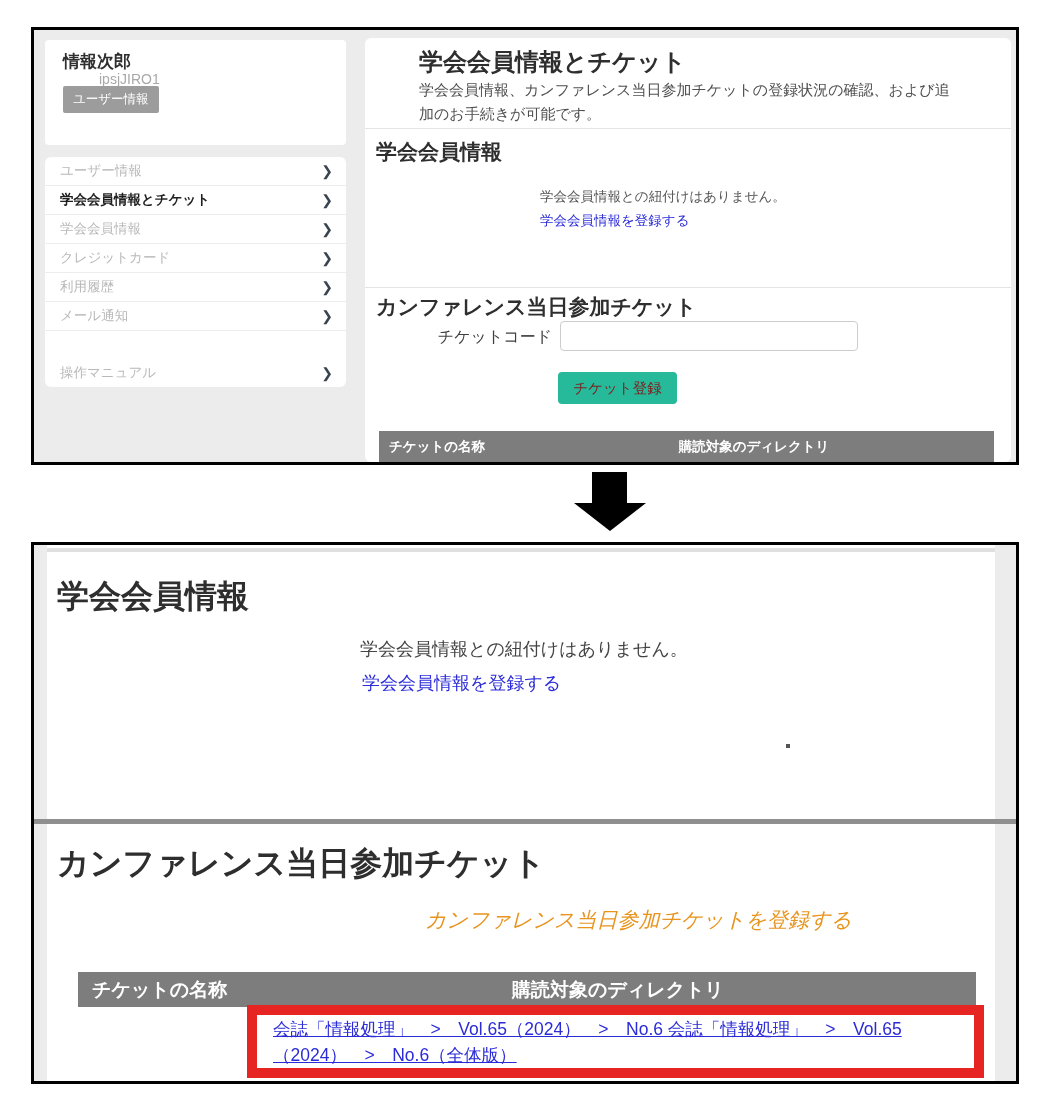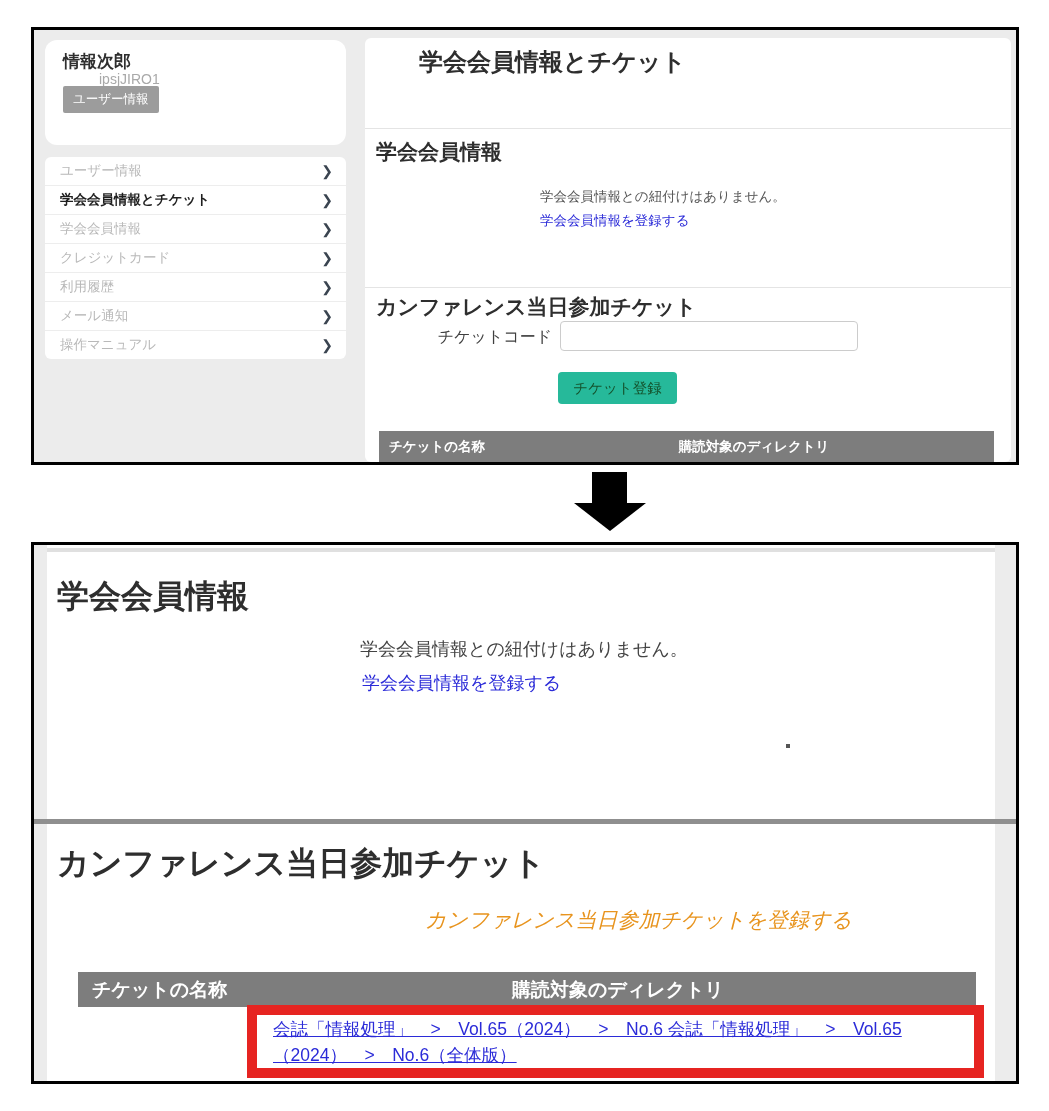--- a/index.html
+++ b/index.html
@@ -5,43 +5,43 @@
   html,body { margin:0; padding:0; }
   body {
     width:1049px; height:1111px; position:relative; background:#fff;
     font-family:"Liberation Sans","DejaVu Sans",sans-serif; color:#333;
   }
   .shot { position:absolute; border:3px solid #000; box-sizing:border-box; }
   .shot-top { left:31px; top:27px; width:988px; height:438px; background:#ececec; overflow:hidden; }
   .shot-bottom { left:31px; top:542px; width:988px; height:542px; background:#fff; overflow:hidden; }
 
   
-  .user-card { position:absolute; left:11px; top:10px; width:301px; height:105px; background:#fff; border-radius:12px; }
+  .user-card { position:absolute; left:11px; top:10px; width:301px; height:105px; background:#fff; border-radius:4px; }
   .user-name { position:absolute; left:18px; top:10px; font-size:17px; font-weight:bold; color:#2f2f2f; }
   .user-id { position:absolute; left:18px; top:31px; font-size:14px; color:#a9a9a9;margin-left:36px; }
   .user-btn { position:absolute; left:18px; top:46px; background:#9c9c9c; color:#fff; font-size:12.5px; padding:5px 10px; border:none; border-radius:2px; cursor:pointer; }
 
   .menu { position:absolute; left:11px; top:127px; width:301px; background:#fff; border-radius:6px; }
   .menu-item { display:flex; justify-content:space-between; align-items:center; height:28px; padding:0 13px 0 15px; border-bottom:1px solid #ededed; font-size:13.5px; color:#b9b9b9; cursor:pointer; }
-  .menu-item:last-child { border-bottom:none; }
+  .menu-item:last-child { border-bottom:none;margin-top:28px; }
   .menu-item.active { color:#1f1f1f; font-weight:bold; }
   .chev { color:#3a4450; font-weight:bold; font-size:14px; }
 
   .main-card { position:absolute; left:331px; top:8px; width:646px; height:424px; background:#fff; border-radius:6px; overflow:hidden; }
   .pg-title { position:absolute; left:54px; top:8px; font-size:24px; font-weight:bold; color:#2e2e2e; }
   .pg-desc { position:absolute; left:54px; top:40px; width:540px; font-size:15px; line-height:24px; color:#4f4f4f; }
   .hdiv { position:absolute; left:0; width:100%; height:1px; background:#e4e4e4; }
   .div1 { top:90px; } .div2 { top:249px; }
   .sec-h { position:absolute; left:11px; font-size:21px; font-weight:bold; color:#2e2e2e; }
   .sec1-h { top:100px; } .sec2-h { top:255px; }
   .sec1-status { position:absolute; left:175px; top:150px; font-size:13.5px; color:#555; }
   .sec1-link { position:absolute; left:175px; top:174px; font-size:13.5px; color:var(--link); text-decoration:none; cursor:pointer; }
   .code-label { position:absolute; left:0; top:289px; width:187px; text-align:right; font-size:16px; color:#3f3f3f; }
   .code-input { position:absolute; left:195px; top:283px; width:280px; height:28px; border:1px solid #ccc; border-radius:4px; font-size:14px; padding:0 8px; }
-  .reg-btn { position:absolute; left:193px; top:334px; width:119px; height:32px; background:var(--teal); color:#14532d; border:none; border-radius:4px; font-size:14.5px; cursor:pointer; }
+  .reg-btn { position:absolute; left:193px; top:334px; width:119px; height:32px; background:var(--teal); color:#7f1d1d; border:none; border-radius:4px; font-size:14.5px; cursor:pointer; }
   .t-head { position:absolute; left:14px; top:393px; width:615px; height:31px; background:var(--thgray); display:flex; color:#fff; font-weight:bold; font-size:13.5px; }
   .t-head .c1 { width:125px; padding-left:10px; display:flex; align-items:center; }
   .t-head .c2 { flex:1; display:flex; align-items:center; justify-content:center; }
 
   
   .arrow-stem { position:absolute; left:592px; top:472px; width:35px; height:31px; background:#000; }
   .arrow-head { position:absolute; left:574px; top:503px; width:0; height:0; border-left:36px solid transparent; border-right:36px solid transparent; border-top:28px solid #000; }
 
   
   .edge-l { position:absolute; left:0; top:0; width:13px; height:100%; background:#ececec; }
@@ -100,20 +100,21 @@
       <span class="chev">❯</span>
     </div>
     <div class="menu-item">
       <span>操作マニュアル</span>
       <span class="chev">❯</span>
     </div>
   </div>
 
   <div class="main-card">
     <div class="pg-title">学会会員情報とチケット</div>
+    <div class="pg-desc">学会会員情報、カンファレンス当日参加チケットの登録状況の確認、および追加のお手続きが可能です。</div>
     <div class="hdiv div1"></div>
 
     <div class="sec-h sec1-h">学会会員情報</div>
     <div class="sec1-status">学会会員情報との紐付けはありません。</div>
     <a class="sec1-link">学会会員情報を登録する</a>
 
     <div class="hdiv div2"></div>
     <div class="sec-h sec2-h">カンファレンス当日参加チケット</div>
 
     <div class="code-label">チケットコード</div>

